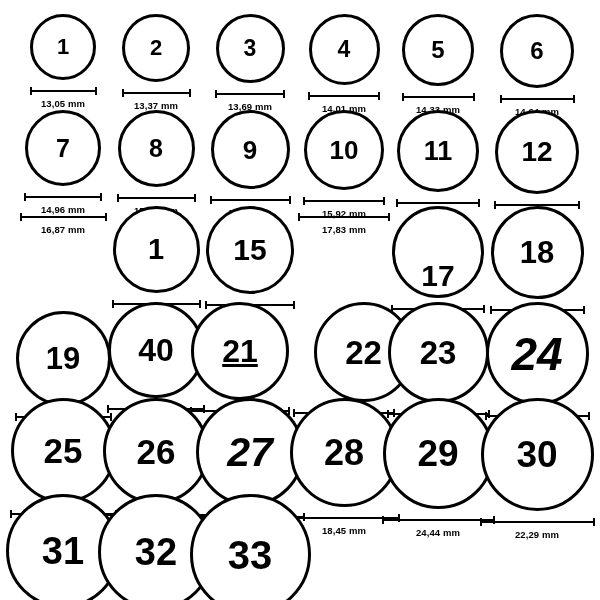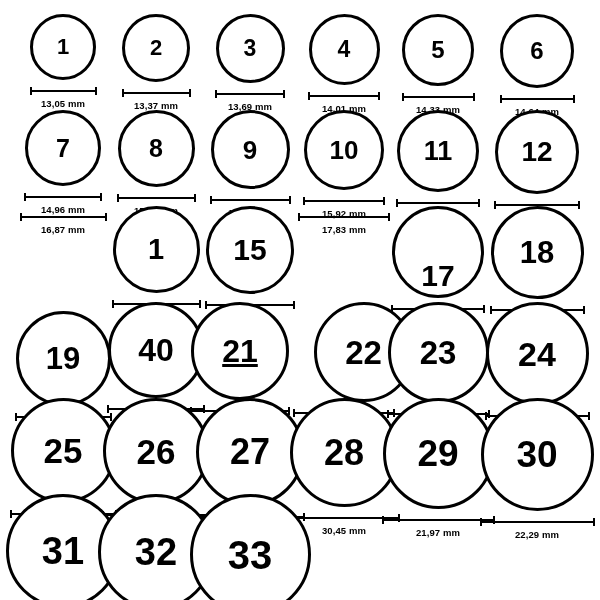--- a/index.html
+++ b/index.html
@@ -318,21 +318,21 @@
       </div>
       <div class="measure" style="width: 103px;">
         <div class="measure-line"></div>
         <div class="measure-tick left"></div>
         <div class="measure-tick right"></div>
       </div>
       <div class="measure-text">20,06 mm</div>
     </div>
     <div class="ring-cell" style="width: 135px; left: 469.5px; top: 302px;">
       <div class="ring-circle" style="width: 103px; height: 103px;">
-        <span class="ring-label" style="font-size: 34px;">24</span>
+        <span class="ring-label" style="font-size: 46px; font-style: italic;">24</span>
       </div>
       <div class="measure" style="width: 105px;">
         <div class="measure-line"></div>
         <div class="measure-tick left"></div>
         <div class="measure-tick right"></div>
       </div>
       <div class="measure-text">20,38 mm</div>
     </div>
     <div class="ring-cell" style="width: 137px; left: -5.5px; top: 398px;">
       <div class="ring-circle" style="width: 105px; height: 105px;">
@@ -351,50 +351,50 @@
       </div>
       <div class="measure" style="width: 108px;">
         <div class="measure-line"></div>
         <div class="measure-tick left"></div>
         <div class="measure-tick right"></div>
       </div>
       <div class="measure-text">21,01 mm</div>
     </div>
     <div class="ring-cell" style="width: 140px; left: 180px; top: 398px;">
       <div class="ring-circle" style="width: 108px; height: 108px;">
-        <span class="ring-label" style="font-size: 36px;">27</span>
+        <span class="ring-label" style="font-size: 41px; font-style: italic;">27</span>
       </div>
       <div class="measure" style="width: 110px;">
         <div class="measure-line"></div>
         <div class="measure-tick left"></div>
         <div class="measure-tick right"></div>
       </div>
       <div class="measure-text">21,33 mm</div>
     </div>
     <div class="ring-cell" style="width: 141px; left: 273.5px; top: 398px;">
       <div class="ring-circle" style="width: 109px; height: 109px;">
         <span class="ring-label" style="font-size: 36px;">28</span>
       </div>
       <div class="measure" style="width: 111px;">
         <div class="measure-line"></div>
         <div class="measure-tick left"></div>
         <div class="measure-tick right"></div>
       </div>
-      <div class="measure-text">30,45 mm</div>
+      <div class="measure-text">18,45 mm</div>
     </div>
     <div class="ring-cell" style="width: 143px; left: 366.5px; top: 398px;">
       <div class="ring-circle" style="width: 111px; height: 111px; text-align: center;">
         <span class="ring-label" style="font-size: 37px;">29</span>
       </div>
       <div class="measure" style="width: 113px;">
         <div class="measure-line"></div>
         <div class="measure-tick left"></div>
         <div class="measure-tick right"></div>
       </div>
-      <div class="measure-text">21,97 mm</div>
+      <div class="measure-text">24,44 mm</div>
     </div>
     <div class="ring-cell" style="width: 145px; left: 464.5px; top: 398px;">
       <div class="ring-circle" style="width: 113px; height: 113px;">
         <span class="ring-label" style="font-size: 37px;">30</span>
       </div>
       <div class="measure" style="width: 115px;">
         <div class="measure-line"></div>
         <div class="measure-tick left"></div>
         <div class="measure-tick right"></div>
       </div>

